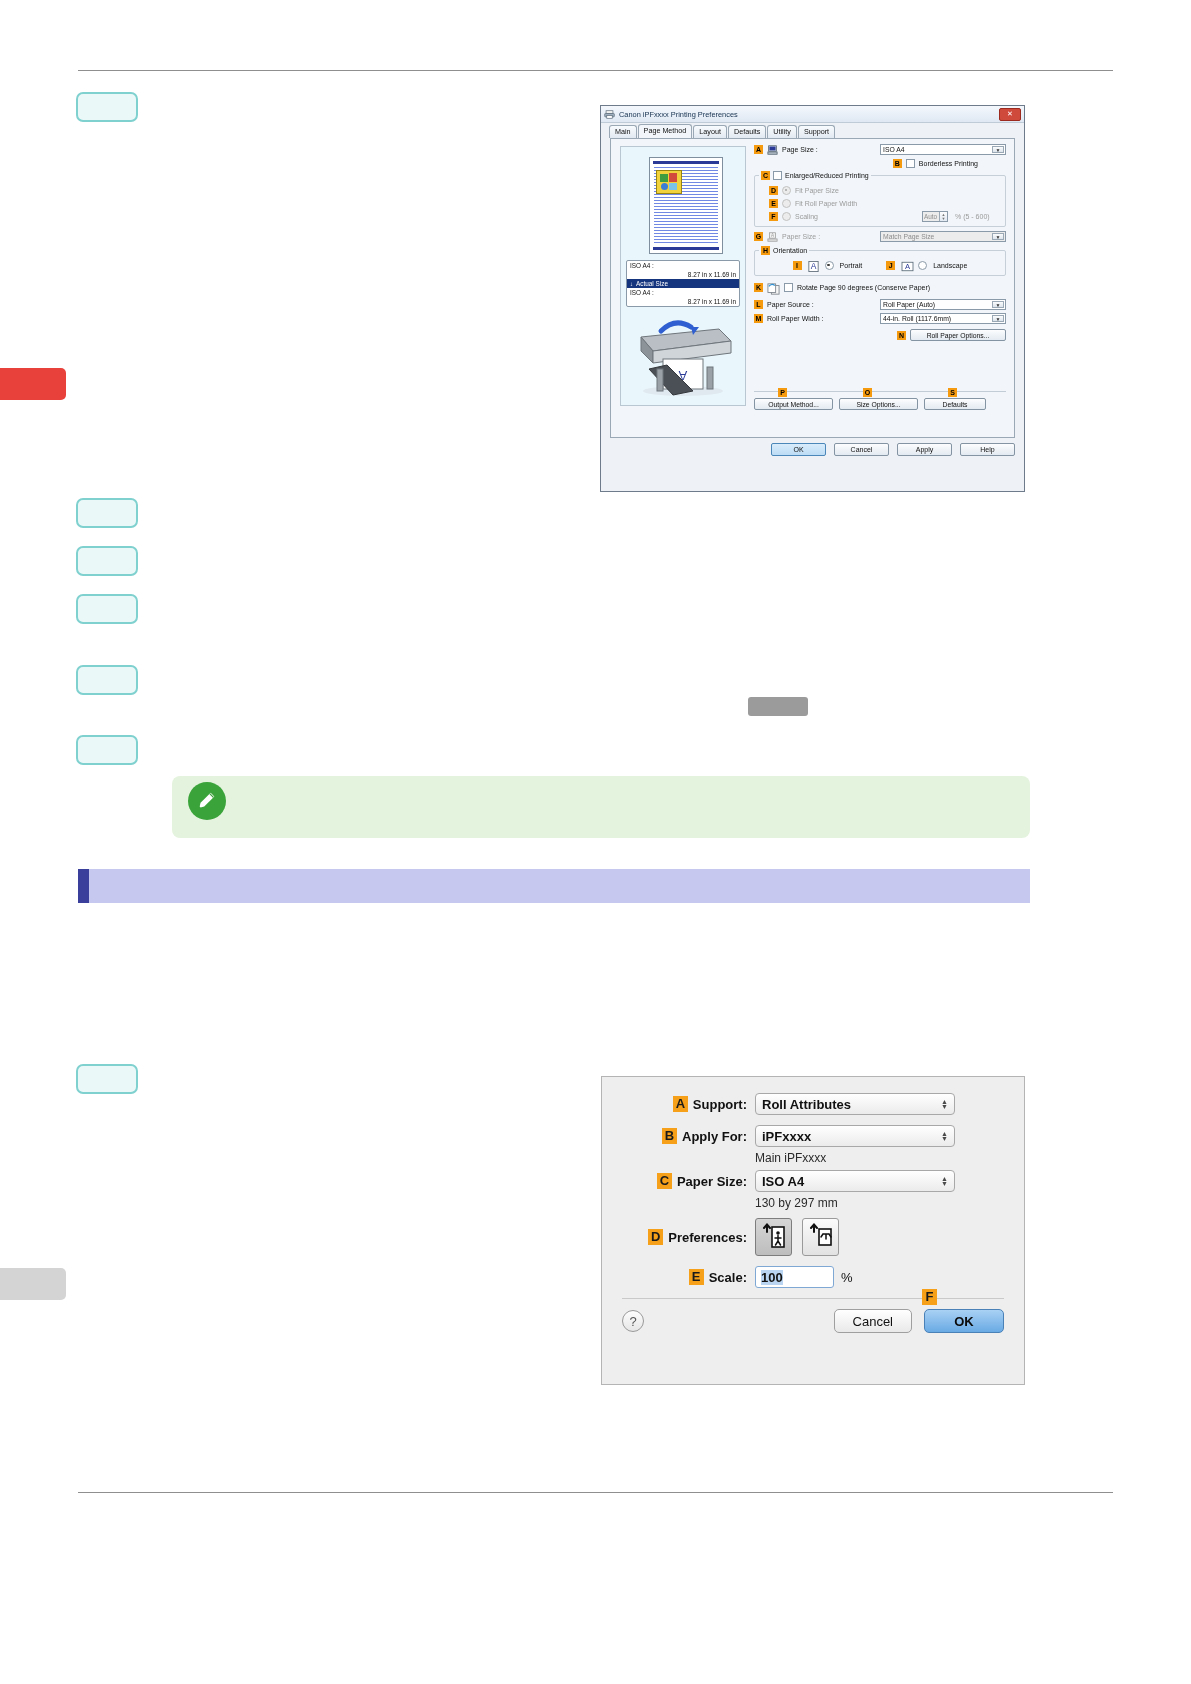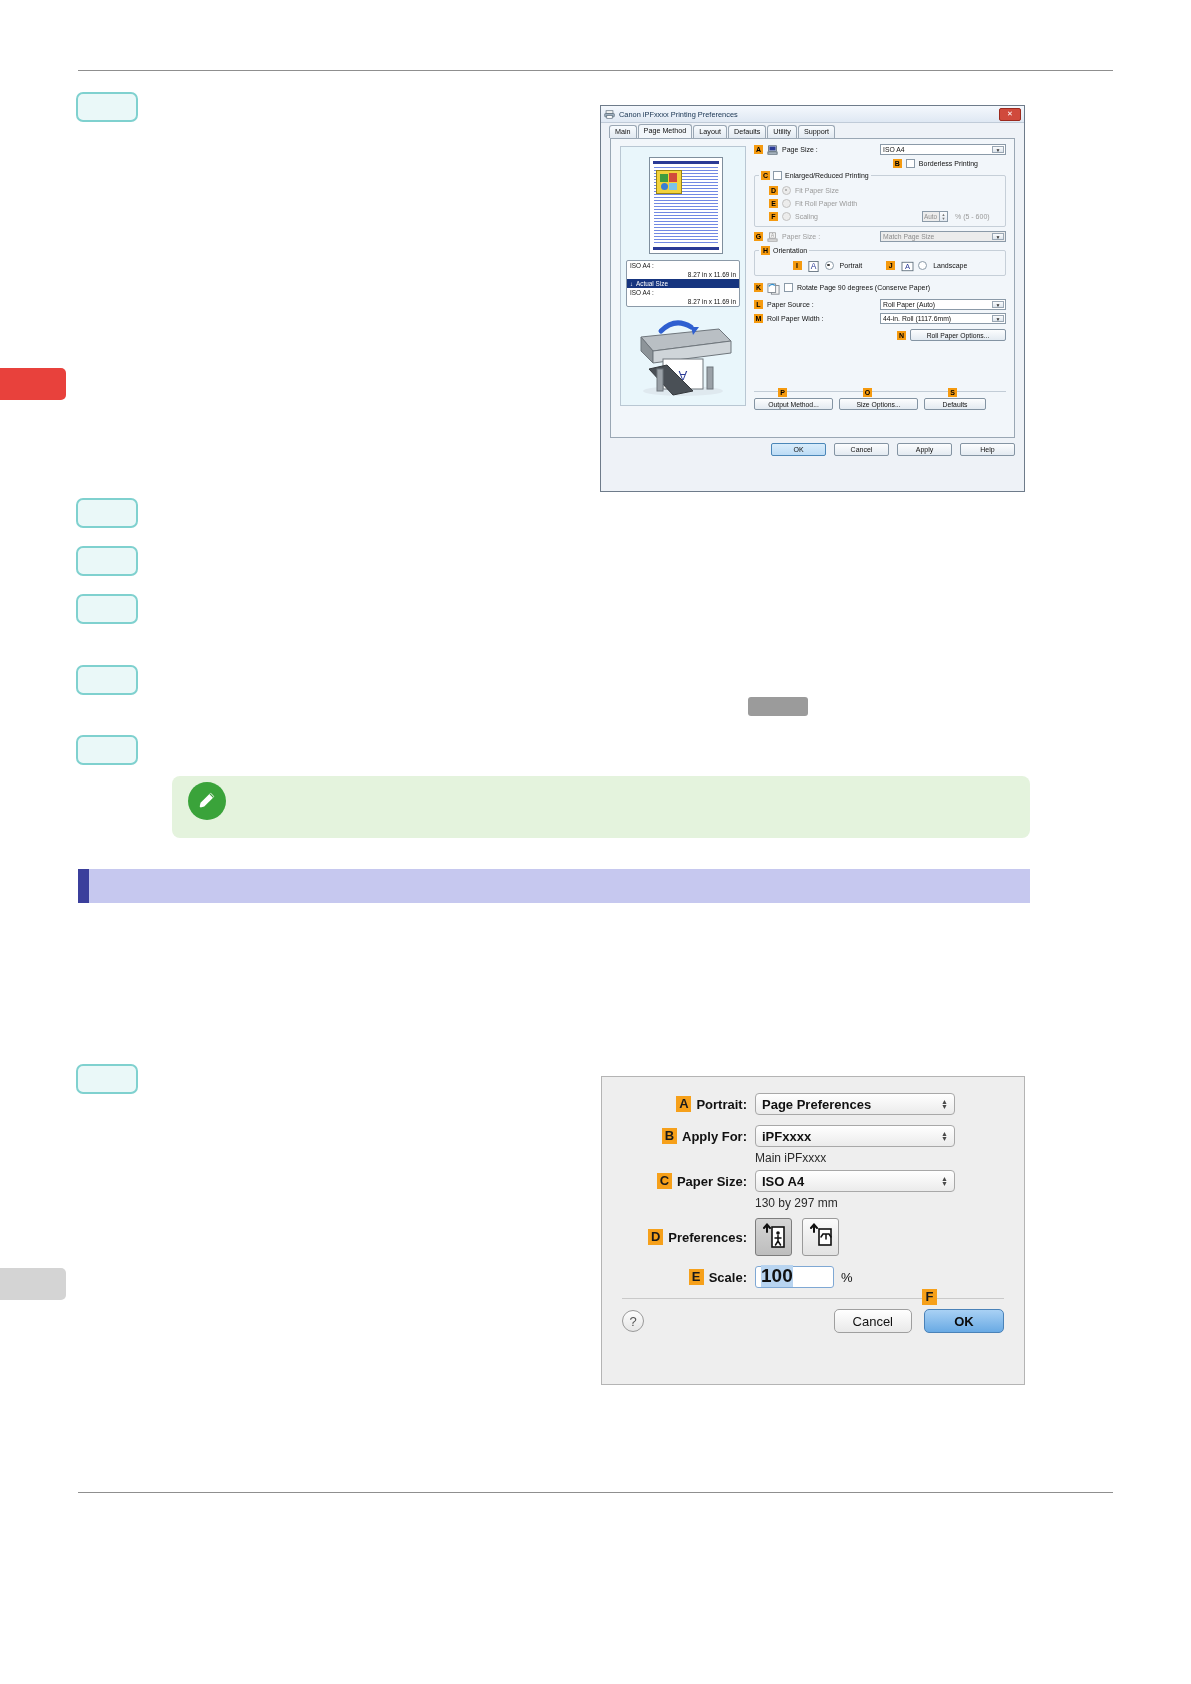--- a/index.html
+++ b/index.html
@@ -120,21 +120,21 @@
   .mpop{width:200px;height:22px;border:1px solid #a8a8a8;border-radius:4px;
         background:linear-gradient(#ffffff,#ebebeb);display:flex;align-items:center;padding:0 6px;
         font-size:13px;font-weight:bold;position:relative;box-sizing:border-box;}
   .mpop .arrows{position:absolute;right:6px;top:50%;transform:translateY(-50%);display:flex;flex-direction:column;
                 align-items:center;line-height:5px;font-size:7px;color:#4a4a4a;}
   .msub{font-size:12px;margin:0 0 5px 153px;color:#2b2b2b;}
   .mor{width:37px;height:38px;border:1px solid #9a9a9a;border-radius:3px;background:linear-gradient(#fbfbfb,#e2e2e2);
        display:flex;align-items:center;justify-content:center;box-sizing:border-box;}
   .mor.sel{background:linear-gradient(#d6d6d6,#bdbdbd);border-color:#7d7d7d;}
   .mscale{width:79px;height:22px;border:1px solid #7fa8d4;border-radius:3px;background:#fff;
-          display:flex;align-items:flex-end;padding:0 5px;font-size:19px;font-weight:bold;box-sizing:border-box;}
+          display:flex;align-items:center;padding:0 5px;font-size:13px;font-weight:bold;box-sizing:border-box;}
   .mdiv{height:1px;background:#c9c9c9;margin:10px 20px 0;}
   .mhelp{width:22px;height:22px;border-radius:50%;border:1px solid #9a9a9a;background:linear-gradient(#fdfdfd,#e6e6e6);
          display:flex;align-items:center;justify-content:center;font-size:13px;color:#555;box-sizing:border-box;}
   .mbtn{height:24px;border:1px solid #9f9f9f;border-radius:5px;background:linear-gradient(#ffffff,#e9e9e9);
         font-size:13px;display:flex;align-items:center;justify-content:center;box-sizing:border-box;padding:0 18px;}
   .mbtn.primary{background:linear-gradient(#a9d1f4,#69aae4);border-color:#4a82b8;color:#0b0b0b;font-weight:bold;}
 </style>
 </head>
 <body>
 
@@ -397,24 +397,24 @@
     <span class="fbtn">Help</span>
   </div>
 </div>
 
 <div class="mac">
   <div style="padding:16px 0 0 0;">
 
     <div class="mrow">
       <div class="mlab">
         <span class="mbadge">A</span>
-        <span>Portrait:</span>
+        <span>Support:</span>
       </div>
       <div class="mpop">
-        <span>Page Preferences</span>
+        <span>Roll Attributes</span>
         <span class="arrows">
             <span>▲</span>
             <span>▼</span>
           </span>
       </div>
     </div>
 
     <div class="mrow" style="margin-top:10px;">
       <div class="mlab">
         <span class="mbadge">B</span>

